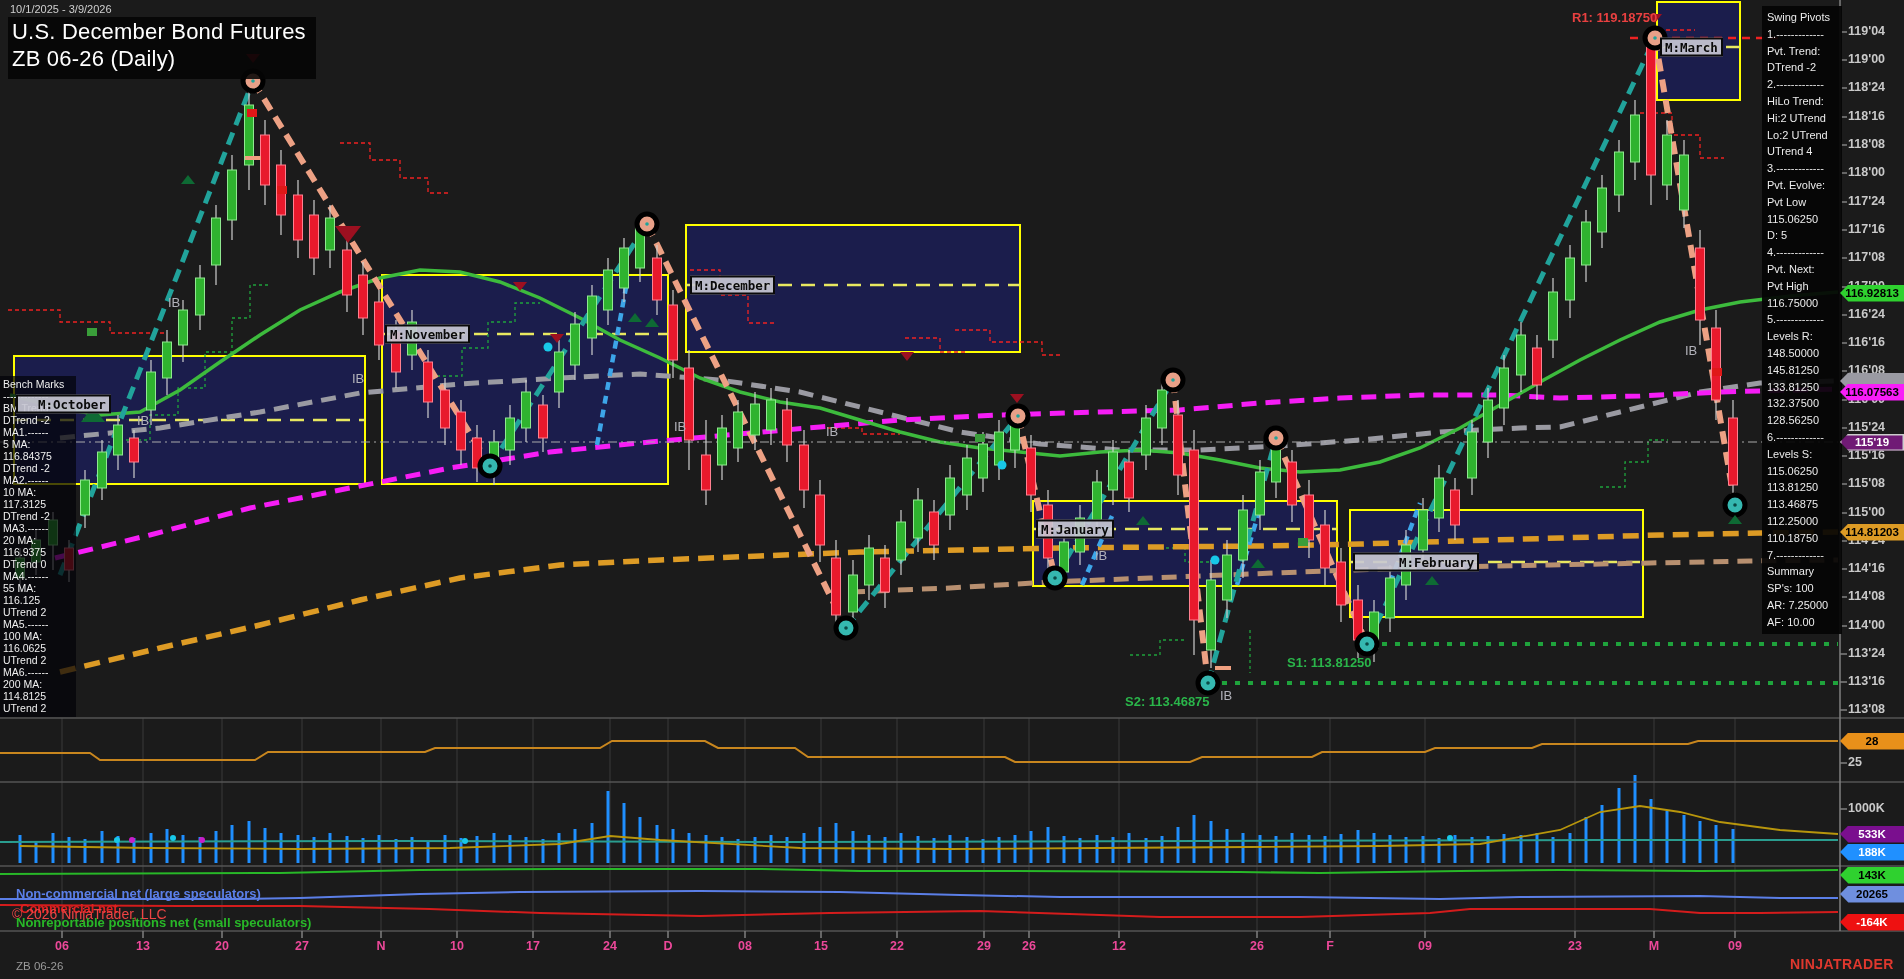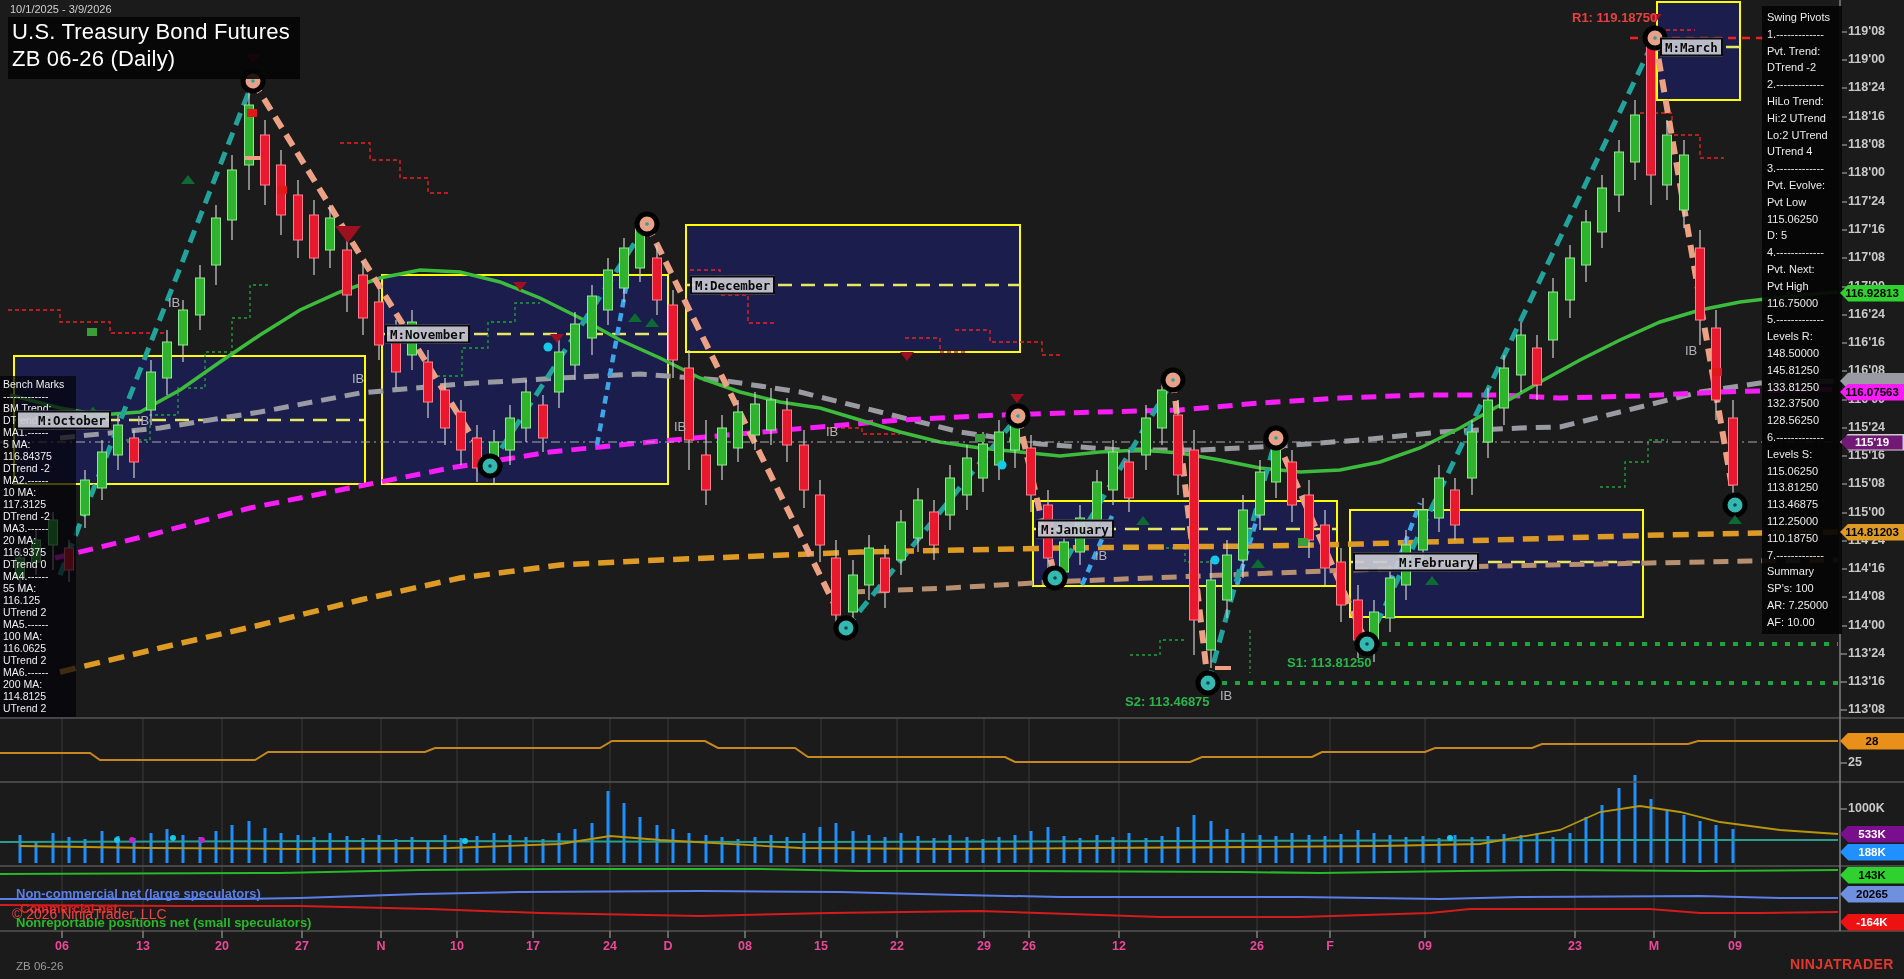--- a/index.html
+++ b/index.html
@@ -559,21 +559,21 @@
         <path d="M1330,931 L 1330,938" fill="none" stroke="#808080" stroke-width="1.5"></path>
         <path d="M1425,931 L 1425,938" fill="none" stroke="#808080" stroke-width="1.5"></path>
         <path d="M1575,931 L 1575,938" fill="none" stroke="#808080" stroke-width="1.5"></path>
         <path d="M1654,931 L 1654,938" fill="none" stroke="#808080" stroke-width="1.5"></path>
         <path d="M1735,931 L 1735,938" fill="none" stroke="#808080" stroke-width="1.5"></path>
       </g>
     </svg>
 
   <div class="abs" id="date-range">10/1/2025 - 3/9/2026</div>
   <div class="abs" id="title-block">
-    <div class="t">U.S. Treasury Bond Futures</div>
+    <div class="t">U.S. December Bond Futures</div>
     <div class="t">ZB 06-26 (Daily)</div>
   </div>
 
   <div class="abs" id="swing-panel">
       <div>Swing Pivots</div>
       <div>1.-------------</div>
       <div>Pvt. Trend:</div>
       <div>DTrend -2</div>
       <div>2.-------------</div>
       <div>HiLo Trend:</div>
@@ -634,29 +634,29 @@
       <div>100 MA:</div>
       <div>116.0625</div>
       <div>UTrend 2</div>
       <div>MA6.------</div>
       <div>200 MA:</div>
       <div>114.8125</div>
       <div>UTrend 2</div>
     </div>
 
   <div id="chips">
-      <div class="chip" style="left: 16px; top: 420px; padding-left: 20px;">M:October</div>
+      <div class="chip" style="left: 16px; top: 404px; padding-left: 20px;">M:October</div>
       <div class="chip" style="left: 385px; top: 334px;">M:November</div>
       <div class="chip" style="left: 690px; top: 285px;">M:December</div>
       <div class="chip" style="left: 1036px; top: 529px;">M:January</div>
       <div class="chip" style="left: 1353px; top: 562px; padding-left: 44px;">M:February</div>
       <div class="chip" style="left: 1660px; top: 47px;">M:March</div>
     </div>
   <div id="pticks">
-      <div class="ptick" style="top: 24px;">119'08</div>
+      <div class="ptick" style="top: 24px;">119'04</div>
       <div class="ptick" style="top: 52px;">119'00</div>
       <div class="ptick" style="top: 80px;">118'24</div>
       <div class="ptick" style="top: 109px;">118'16</div>
       <div class="ptick" style="top: 137px;">118'08</div>
       <div class="ptick" style="top: 165px;">118'00</div>
       <div class="ptick" style="top: 194px;">117'24</div>
       <div class="ptick" style="top: 222px;">117'16</div>
       <div class="ptick" style="top: 250px;">117'08</div>
       <div class="ptick" style="top: 279px;">117'00</div>
       <div class="ptick" style="top: 307px;">116'24</div>

